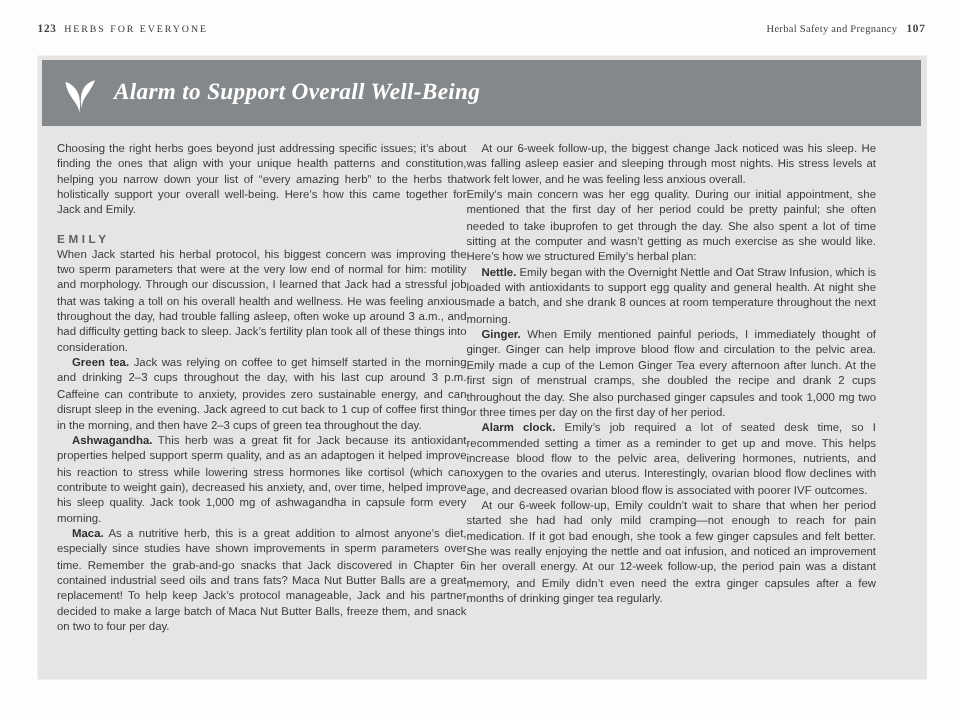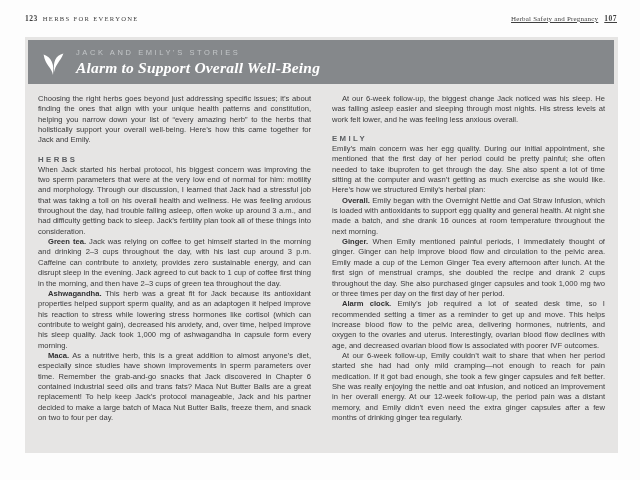--- a/index.html
+++ b/index.html
@@ -20,21 +20,21 @@
   
   .running-head {
     position: absolute;
     top: 14px;
     font-family: "Liberation Serif", serif;
     font-size: 7px;
     color: #3f3f3f;
     white-space: nowrap;
   }
   .running-head.left { left: 25px; }
-  .running-head.right { right: 23px; text-decoration: underline; }
+  .running-head.right { right: 23px; }
   .rh-pagenum { font-weight: 700; font-size: 7.5px; letter-spacing: 0.5px; }
   .rh-booktitle { letter-spacing: 1.3px; font-size: 6.6px; margin-left: 5px; }
   .rh-chaptertitle { font-size: 7px; letter-spacing: 0.2px; margin-right: 6px; }
 
   
   .panel {
     position: absolute;
     left: 25px;
     top: 37px;
     width: 593px;
@@ -78,21 +78,20 @@
   }
 
   
   .columns {
     position: absolute;
     left: 0;
     top: 47px;
     right: 0;
     bottom: 0;
     display: flex;
-    gap: 21px;
     padding: 10px 14px 0 13px;
     box-sizing: border-box;
   }
   .col {
     width: 273px;
     flex: 0 0 auto;
   }
   .col p {
     margin: 0;
     font-size: 7.6px;
@@ -124,41 +123,39 @@
   </div>
 
   <div class="panel">
 
     <div class="banner">
       <svg class="leaf" viewBox="0 0 27 29">
         <path d="M13 27 C 11.8 19.5, 5.2 17.2, 3.6 6.5 C 11.4 9.2, 14.6 16, 13 27 Z" fill="#ffffff"></path>
         <path d="M14.4 24 C 14.9 16.8, 20.2 13.8, 23.4 5.5 C 15.6 7.2, 12.6 14.4, 14.4 24 Z" fill="#ffffff"></path>
       </svg>
       <div class="banner-text">
-        <div class="banner-eyebrow">JACK AND EMILY'S STORIES</div>
         <div class="banner-title">Alarm to Support Overall Well-Being</div>
       </div>
     </div>
 
     <div class="columns">
 
       <div class="col">
         <p><span>Choosing the right herbs goes beyond just addressing specific issues; it’s about finding the ones that align with your unique health patterns and constitution, helping you narrow down your list of “every amazing herb” to the herbs that holistically support your overall well-being. Here’s how this came together for Jack and Emily.</span></p>
-        <div class="sec-heading">HERBS</div>
+        <div class="sec-heading">EMILY</div>
         <p><span>When Jack started his herbal protocol, his biggest concern was improving the two sperm parameters that were at the very low end of normal for him: motility and morphology. Through our discussion, I learned that Jack had a stressful job that was taking a toll on his overall health and wellness. He was feeling anxious throughout the day, had trouble falling asleep, often woke up around 3 a.m., and had difficulty getting back to sleep. Jack’s fertility plan took all of these things into consideration.</span></p>
         <p class="indent"><b>Green tea.</b> <span>Jack was relying on coffee to get himself started in the morning and drinking 2–3 cups throughout the day, with his last cup around 3 p.m. Caffeine can contribute to anxiety, provides zero sustainable energy, and can disrupt sleep in the evening. Jack agreed to cut back to 1 cup of coffee first thing in the morning, and then have 2–3 cups of green tea throughout the day.</span></p>
         <p class="indent"><b>Ashwagandha.</b> <span>This herb was a great fit for Jack because its antioxidant properties helped support sperm quality, and as an adaptogen it helped improve his reaction to stress while lowering stress hormones like cortisol (which can contribute to weight gain), decreased his anxiety, and, over time, helped improve his sleep quality. Jack took 1,000 mg of ashwagandha in capsule form every morning.</span></p>
         <p class="indent"><b>Maca.</b> <span>As a nutritive herb, this is a great addition to almost anyone’s diet, especially since studies have shown improvements in sperm parameters over time. Remember the grab-and-go snacks that Jack discovered in Chapter 6 contained industrial seed oils and trans fats? Maca Nut Butter Balls are a great replacement! To help keep Jack’s protocol manageable, Jack and his partner decided to make a large batch of Maca Nut Butter Balls, freeze them, and snack on two to four per day.</span></p>
       </div>
 
       <div class="col">
         <p class="indent"><span>At our 6-week follow-up, the biggest change Jack noticed was his sleep. He was falling asleep easier and sleeping through most nights. His stress levels at work felt lower, and he was feeling less anxious overall.</span></p>
-        <div class="sec-heading">EMILY</div>
         <p><span>Emily’s main concern was her egg quality. During our initial appointment, she mentioned that the first day of her period could be pretty painful; she often needed to take ibuprofen to get through the day. She also spent a lot of time sitting at the computer and wasn’t getting as much exercise as she would like. Here’s how we structured Emily’s herbal plan:</span></p>
-        <p class="indent"><b>Overall.</b> <span>Emily began with the Overnight Nettle and Oat Straw Infusion, which is loaded with antioxidants to support egg quality and general health. At night she made a batch, and she drank 16 ounces at room temperature throughout the next morning.</span></p>
+        <p class="indent"><b>Nettle.</b> <span>Emily began with the Overnight Nettle and Oat Straw Infusion, which is loaded with antioxidants to support egg quality and general health. At night she made a batch, and she drank 8 ounces at room temperature throughout the next morning.</span></p>
         <p class="indent"><b>Ginger.</b> <span>When Emily mentioned painful periods, I immediately thought of ginger. Ginger can help improve blood flow and circulation to the pelvic area. Emily made a cup of the Lemon Ginger Tea every afternoon after lunch. At the first sign of menstrual cramps, she doubled the recipe and drank 2 cups throughout the day. She also purchased ginger capsules and took 1,000 mg two or three times per day on the first day of her period.</span></p>
         <p class="indent"><b>Alarm clock.</b> <span>Emily’s job required a lot of seated desk time, so I recommended setting a timer as a reminder to get up and move. This helps increase blood flow to the pelvic area, delivering hormones, nutrients, and oxygen to the ovaries and uterus. Interestingly, ovarian blood flow declines with age, and decreased ovarian blood flow is associated with poorer IVF outcomes.</span></p>
         <p class="indent"><span>At our 6-week follow-up, Emily couldn’t wait to share that when her period started she had had only mild cramping—not enough to reach for pain medication. If it got bad enough, she took a few ginger capsules and felt better. She was really enjoying the nettle and oat infusion, and noticed an improvement in her overall energy. At our 12-week follow-up, the period pain was a distant memory, and Emily didn’t even need the extra ginger capsules after a few months of drinking ginger tea regularly.</span></p>
       </div>
 
     </div>
   </div>
 </div>
 
 </body></html>

